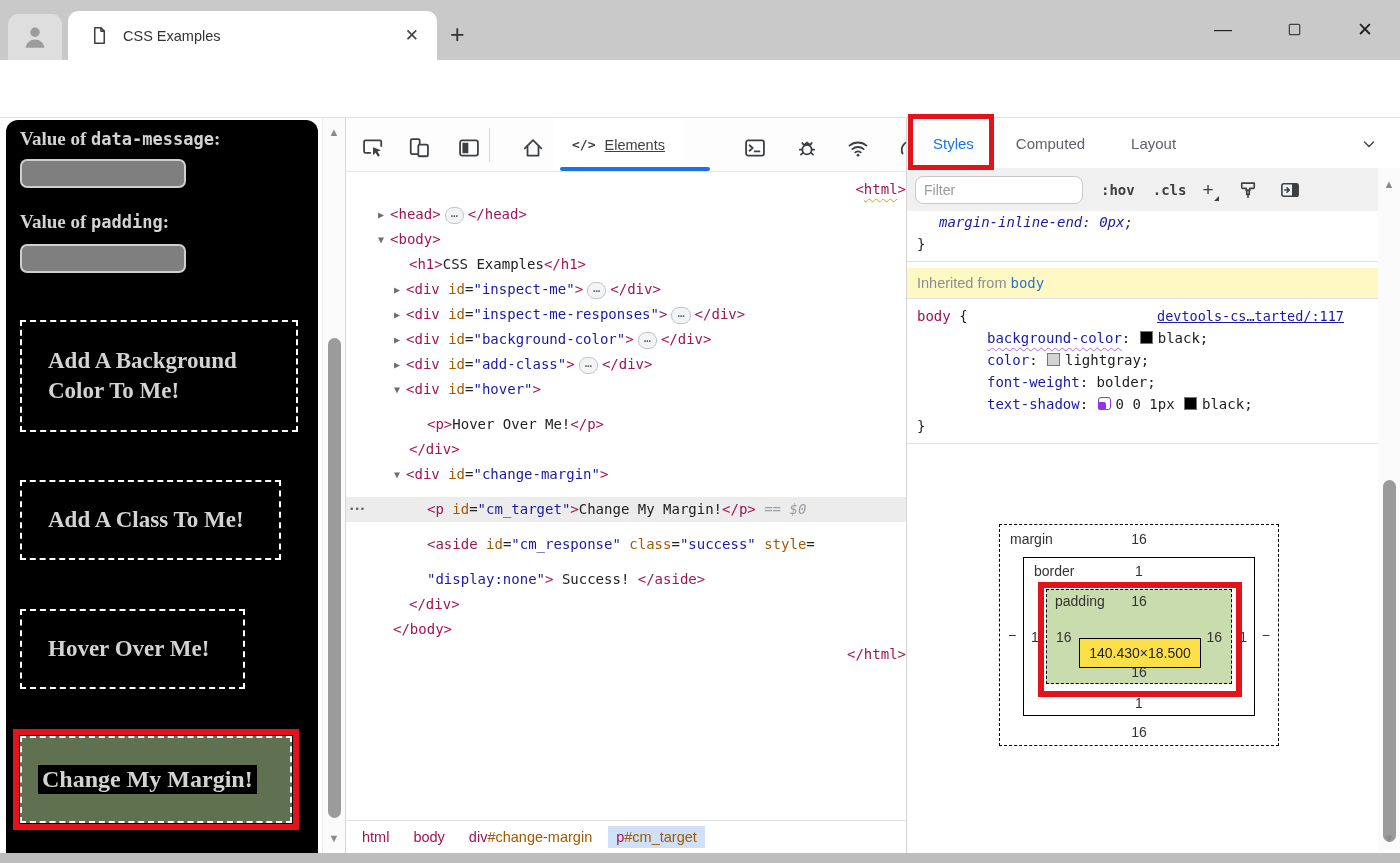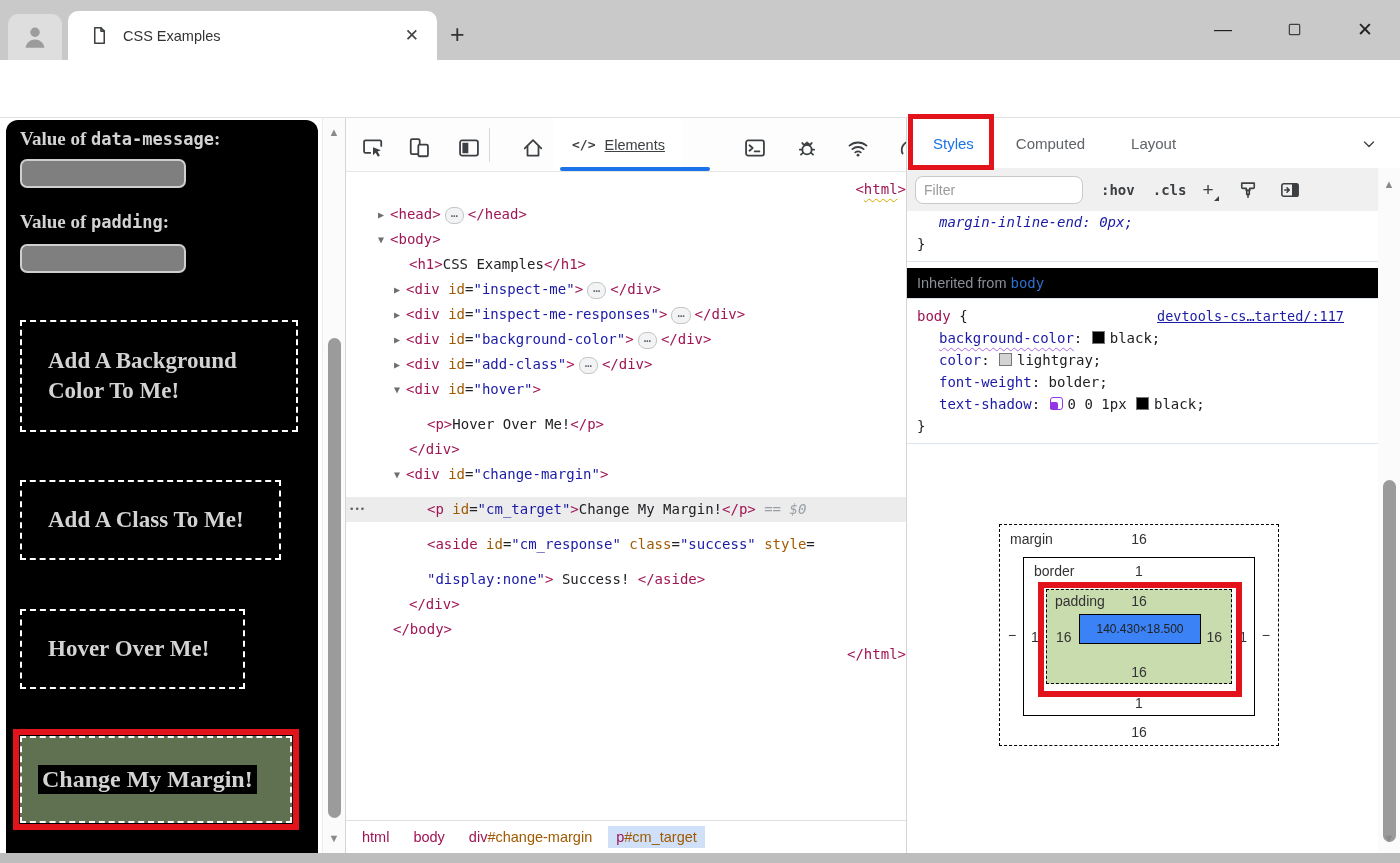--- a/index.html
+++ b/index.html
@@ -104,47 +104,47 @@
                 font-size:14px;padding:0 8px;color:#202124;box-sizing:border-box;font-family:"Liberation Sans",sans-serif;}
   #filter-input::placeholder{color:#9a9a9a;}
   .ftok{font-family:"DejaVu Sans Mono",monospace;font-size:14px;font-weight:700;color:#3c4043;margin-left:18px;}
   #btn-newrule{position:relative;margin-left:16px;font-size:19px;color:#3c4043;}
   #btn-newrule:after{content:"";position:absolute;right:-5px;bottom:0px;border-left:5px solid transparent;border-bottom:5px solid #3c4043;}
   #styles-content{left:0;top:93px;width:471px;height:642px;background:#fff;overflow:hidden;
                   font-family:"DejaVu Sans Mono",monospace;font-size:14px;}
   .sline{height:22px;line-height:22px;white-space:nowrap;padding-left:10px;}
   .sline.dec{padding-left:32px;}
   .tok.ua{color:var(--str_color);font-style:italic;}
-  .tok.prop{color:var(--str_color);}
+  .tok.prop{color:var(--str_color);margin-left:48px;}
   .tok.val{color:#202124;}
   .tok.sel{color:var(--tag_color);}
   .tok.wavy-p{text-decoration:underline wavy #b06ae0;text-decoration-thickness:1px;text-underline-offset:4px;}
   .tok.swb,.tok.swg{display:inline-block;width:11px;height:11px;border:1px solid #767676;margin:0 5px 0 1px;vertical-align:-1px;}
   .tok.swb{background:#000;}
   .tok.swg{background:#d3d3d3;}
   .tok.swsh{display:inline-block;width:11px;height:11px;position:relative;border:1px solid #9334e6;border-radius:3px;
             background:#fff;margin:0 5px 0 1px;vertical-align:-1px;}
   .tok.swsh:after{content:"";position:absolute;left:-1px;bottom:-1px;width:8px;height:8px;background:#9334e6;border-radius:2px;}
   .sdiv{height:0;border-top:1px solid #dce3ef;margin:6px 0;}
-  #inherited{height:30px;line-height:30px;padding-left:10px;background:#000000;font-family:"Liberation Sans",sans-serif;
+  #inherited{height:30px;line-height:30px;padding-left:10px;background:#fef9c3;font-family:"Liberation Sans",sans-serif;
              font-size:14.5px;color:#8a8f96;}
   #inherited a{color:#2f6fce;text-decoration:none;font-family:"DejaVu Sans Mono",monospace;font-size:14px;}
   #selector-line{position:relative;}
   #src-link{position:absolute;right:34px;top:0;color:var(--str_color);text-decoration:underline;font-size:13.5px;}
 
   
   #bm{left:92px;top:313px;width:280px;height:222px;border:1.5px dashed #000;box-sizing:border-box;background:#fff;
       font-family:"Liberation Sans",sans-serif;font-size:14px;color:#333;}
   .bm-num{position:absolute;background:inherit;}
   .cx{left:50%;transform:translateX(-50%);}
   .cy{top:50%;transform:translateY(-50%);}
   #bm-border{position:absolute;left:23px;top:32px;width:232px;height:159px;border:1.5px solid #000;box-sizing:border-box;background:#fff;}
   #bm-padding{position:absolute;left:22px;top:31px;width:186px;height:95px;border:1.5px dashed #000;box-sizing:border-box;background:#c9dcae;}
-  #bm-content{position:absolute;left:32px;top:24px;width:122px;height:30px;border:1.5px solid #000;box-sizing:border-box;background:#3b82f6;
-              display:flex;align-items:center;justify-content:center;font-size:12px;color:#222;}
+  #bm-content{position:absolute;left:32px;top:48px;width:122px;height:30px;border:1.5px solid #000;box-sizing:border-box;background:#fde047;
+              display:flex;align-items:center;justify-content:center;font-size:14px;color:#222;}
   #redbox-bm{left:38px;top:57px;width:204px;height:115px;border:6px solid var(--callout_red);box-sizing:border-box;z-index:6;}
 
   
   #styles-sb{left:471px;top:50px;width:23px;height:685px;background:#fbfbfb;}
 
   #bottomstrip{left:0;top:853px;width:1400px;height:10px;background:#bdbdbd;}
 </style>
 </head>
 <body>
 

